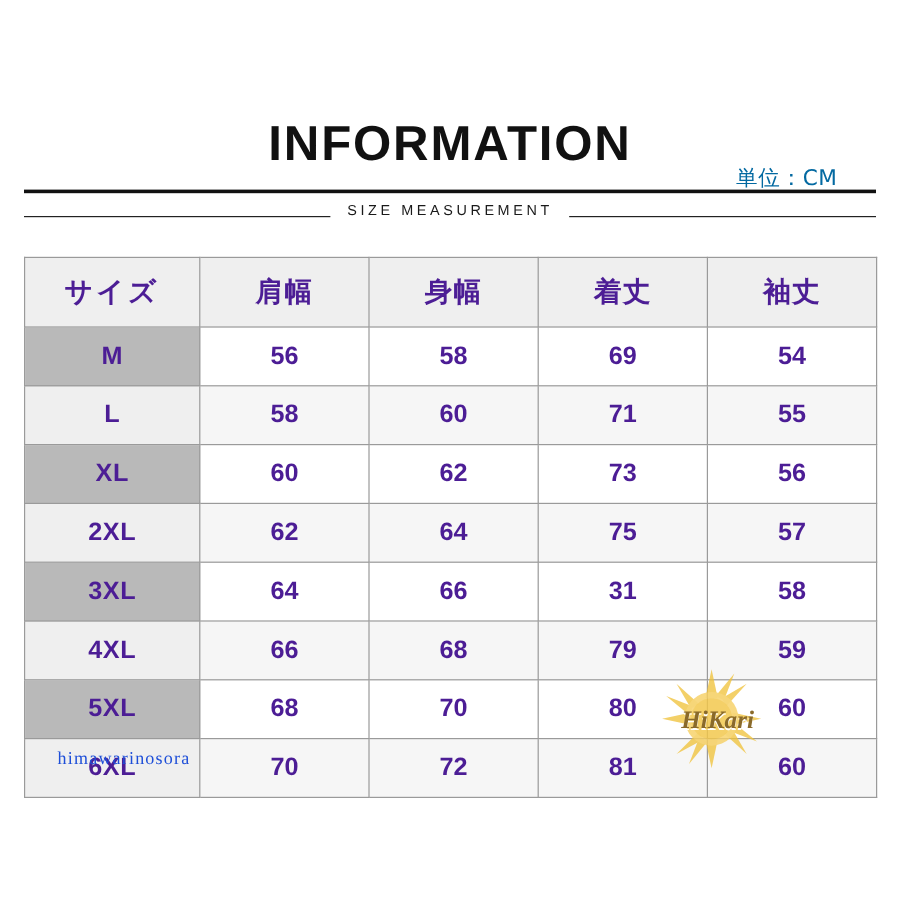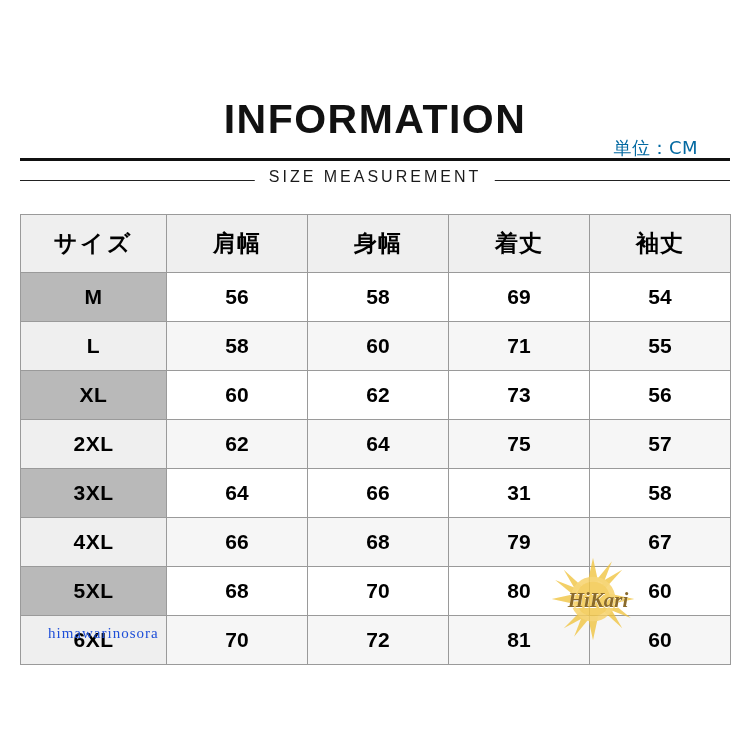--- a/index.html
+++ b/index.html
@@ -73,21 +73,21 @@
     height: 1px;
     background: #222222;
   }
   .subtitle {
     position: absolute;
     left: 50%;
     top: 0;
     transform: translateX(-50%);
     background: #ffffff;
     padding: 0 14px;
-    font-size: 16px;
+    font-size: 12px;
     letter-spacing: 3px;
     color: #1a1a1a;
     font-family: "Liberation Sans", sans-serif;
     white-space: nowrap;
   }
 
   
   .table-wrap {
     position: absolute;
     left: 20px;
@@ -97,21 +97,21 @@
   table.size-table {
     border-collapse: collapse;
     width: 710px;
     table-layout: fixed;
   }
   table.size-table th,
   table.size-table td {
     border: 1px solid #9a9a9a;
     text-align: center;
     font-weight: bold;
-    color: #000000;
+    color: #4c1d95;
     margin-left: 35px;
   }
   table.size-table thead th {
     height: 55px;
     font-size: 23px;
     background: #efefef;
     font-family: "DejaVu Sans", sans-serif;
     letter-spacing: 1px;
   }
   table.size-table thead th.col-size {
@@ -246,21 +246,21 @@
           <td class="val-cell">64</td>
           <td class="val-cell">66</td>
           <td class="val-cell">31</td>
           <td class="val-cell">58</td>
         </tr>
         <tr class="row-even">
           <td class="size-cell">4XL</td>
           <td class="val-cell">66</td>
           <td class="val-cell">68</td>
           <td class="val-cell">79</td>
-          <td class="val-cell">67</td>
+          <td class="val-cell">59</td>
         </tr>
         <tr class="row-odd">
           <td class="size-cell">5XL</td>
           <td class="val-cell">68</td>
           <td class="val-cell">70</td>
           <td class="val-cell">80</td>
           <td class="val-cell">60</td>
         </tr>
         <tr class="row-even">
           <td class="size-cell">6XL</td>

